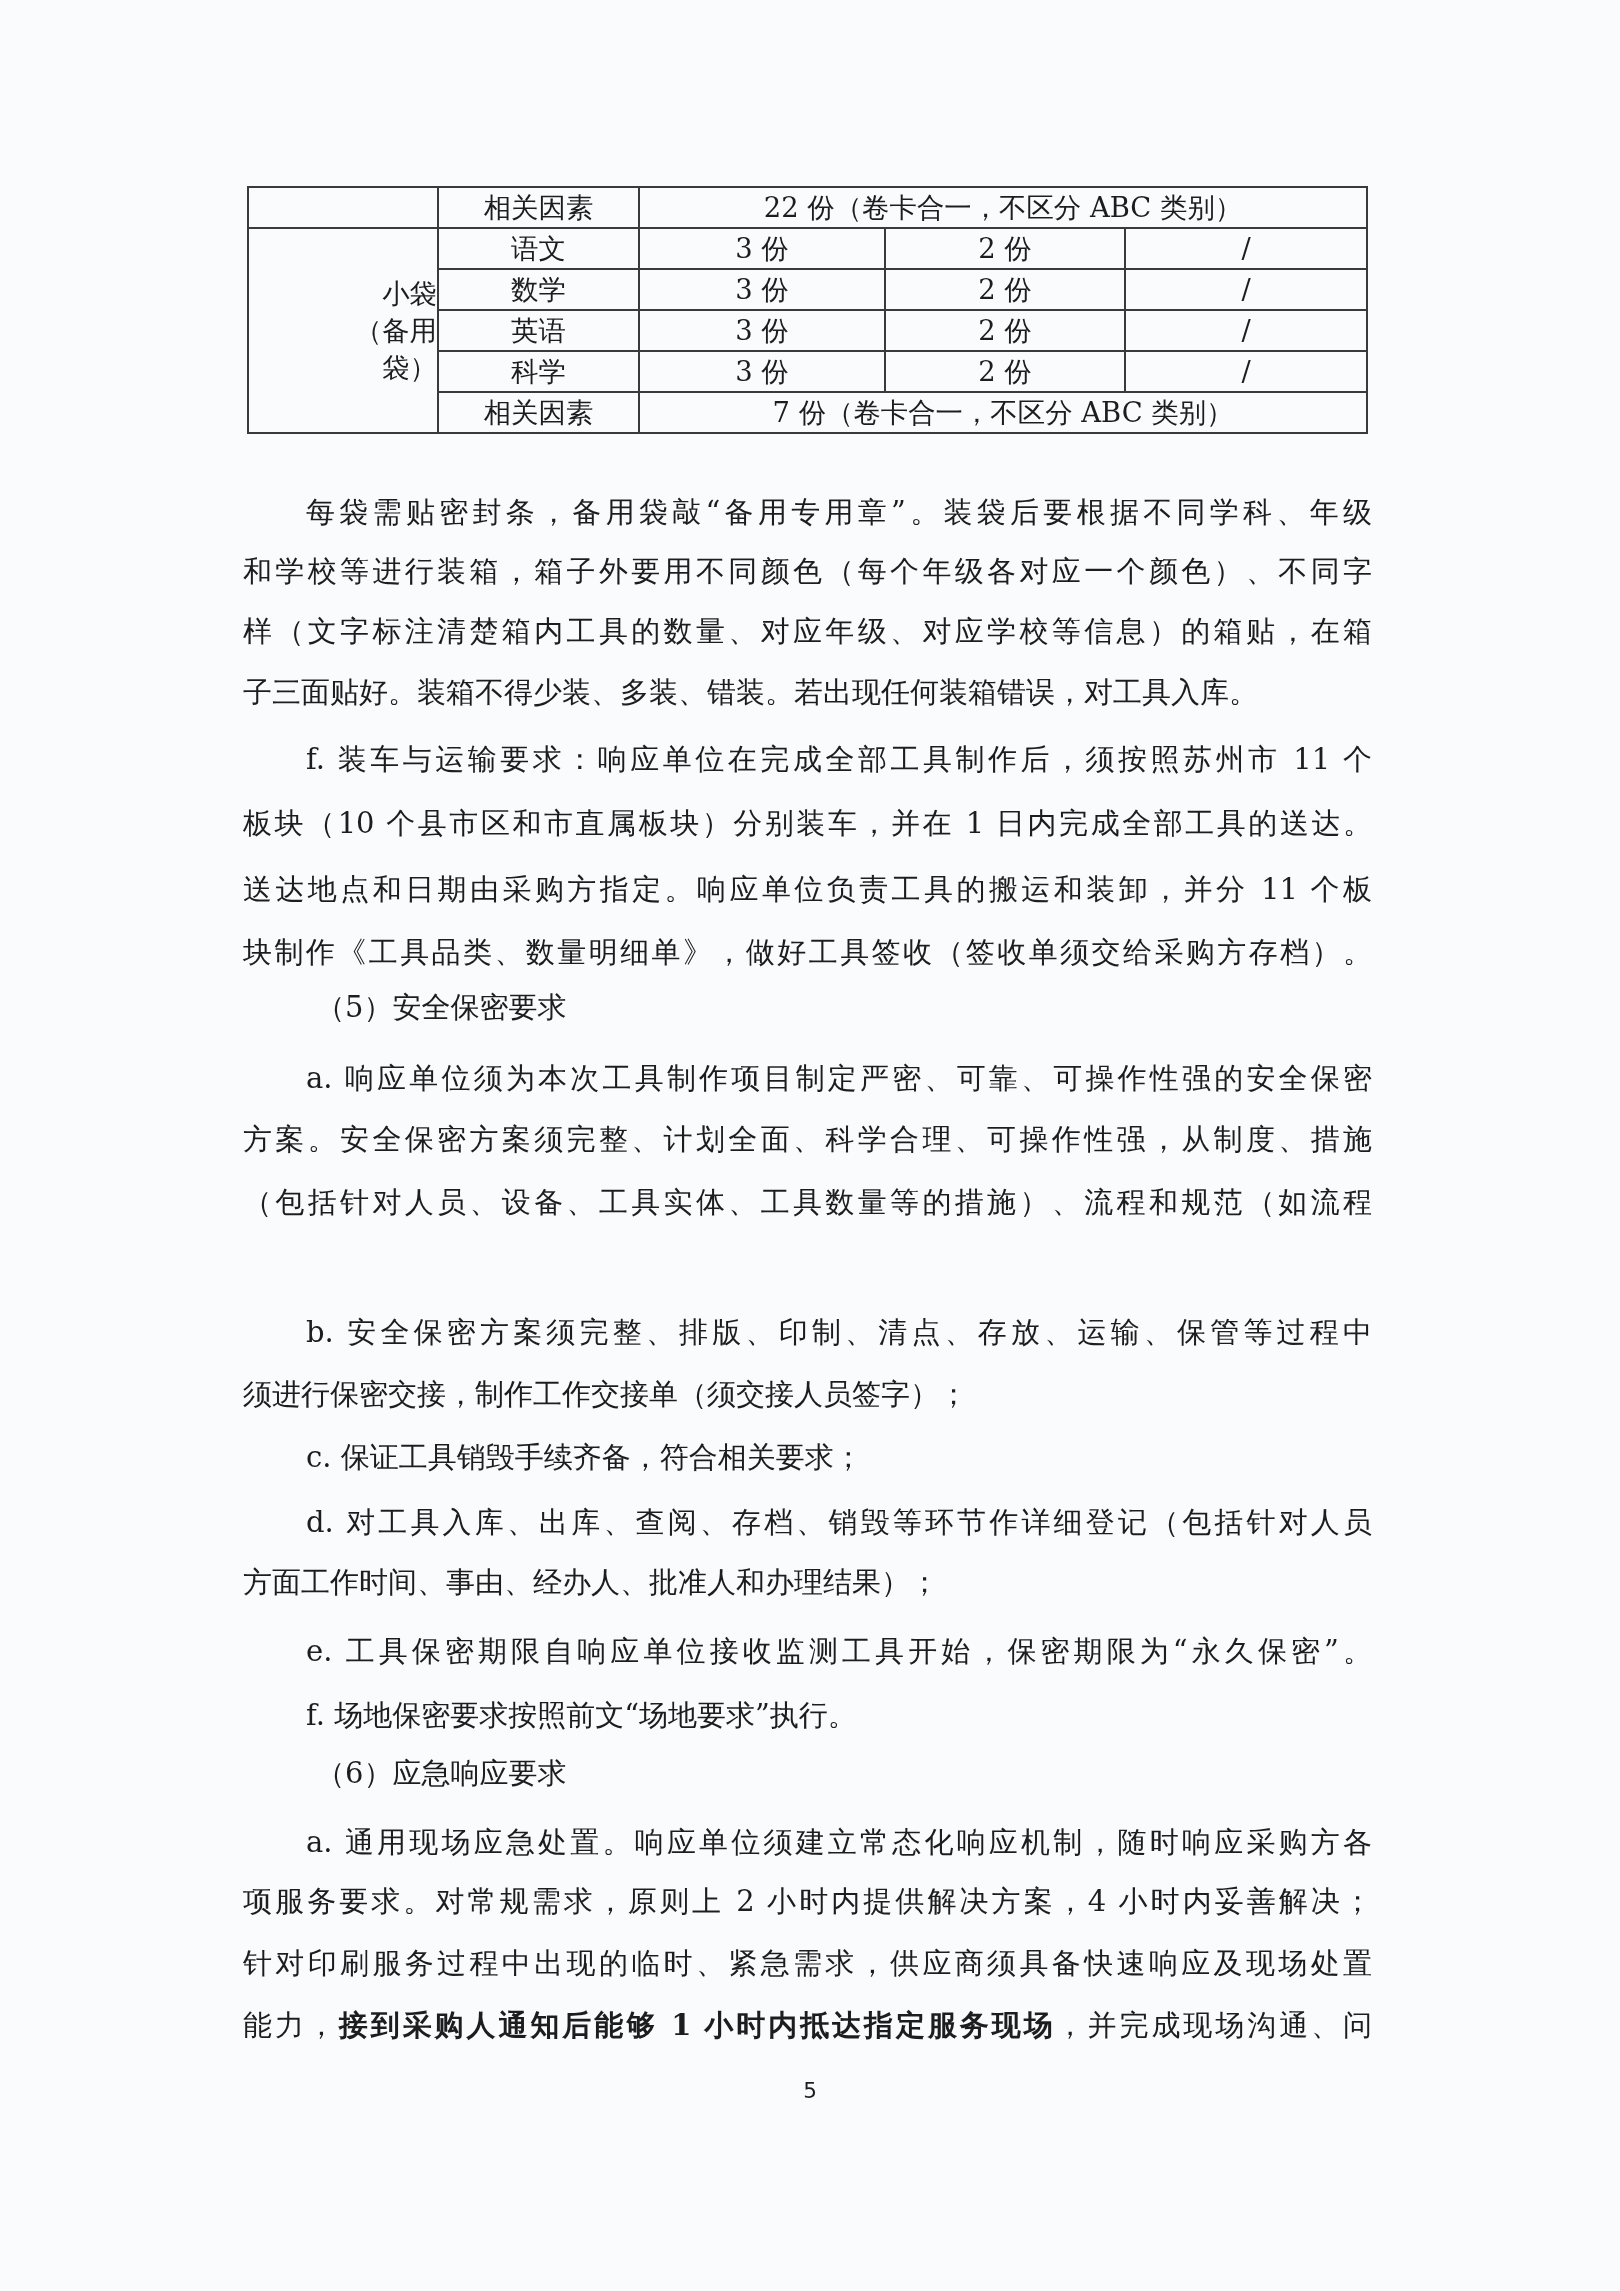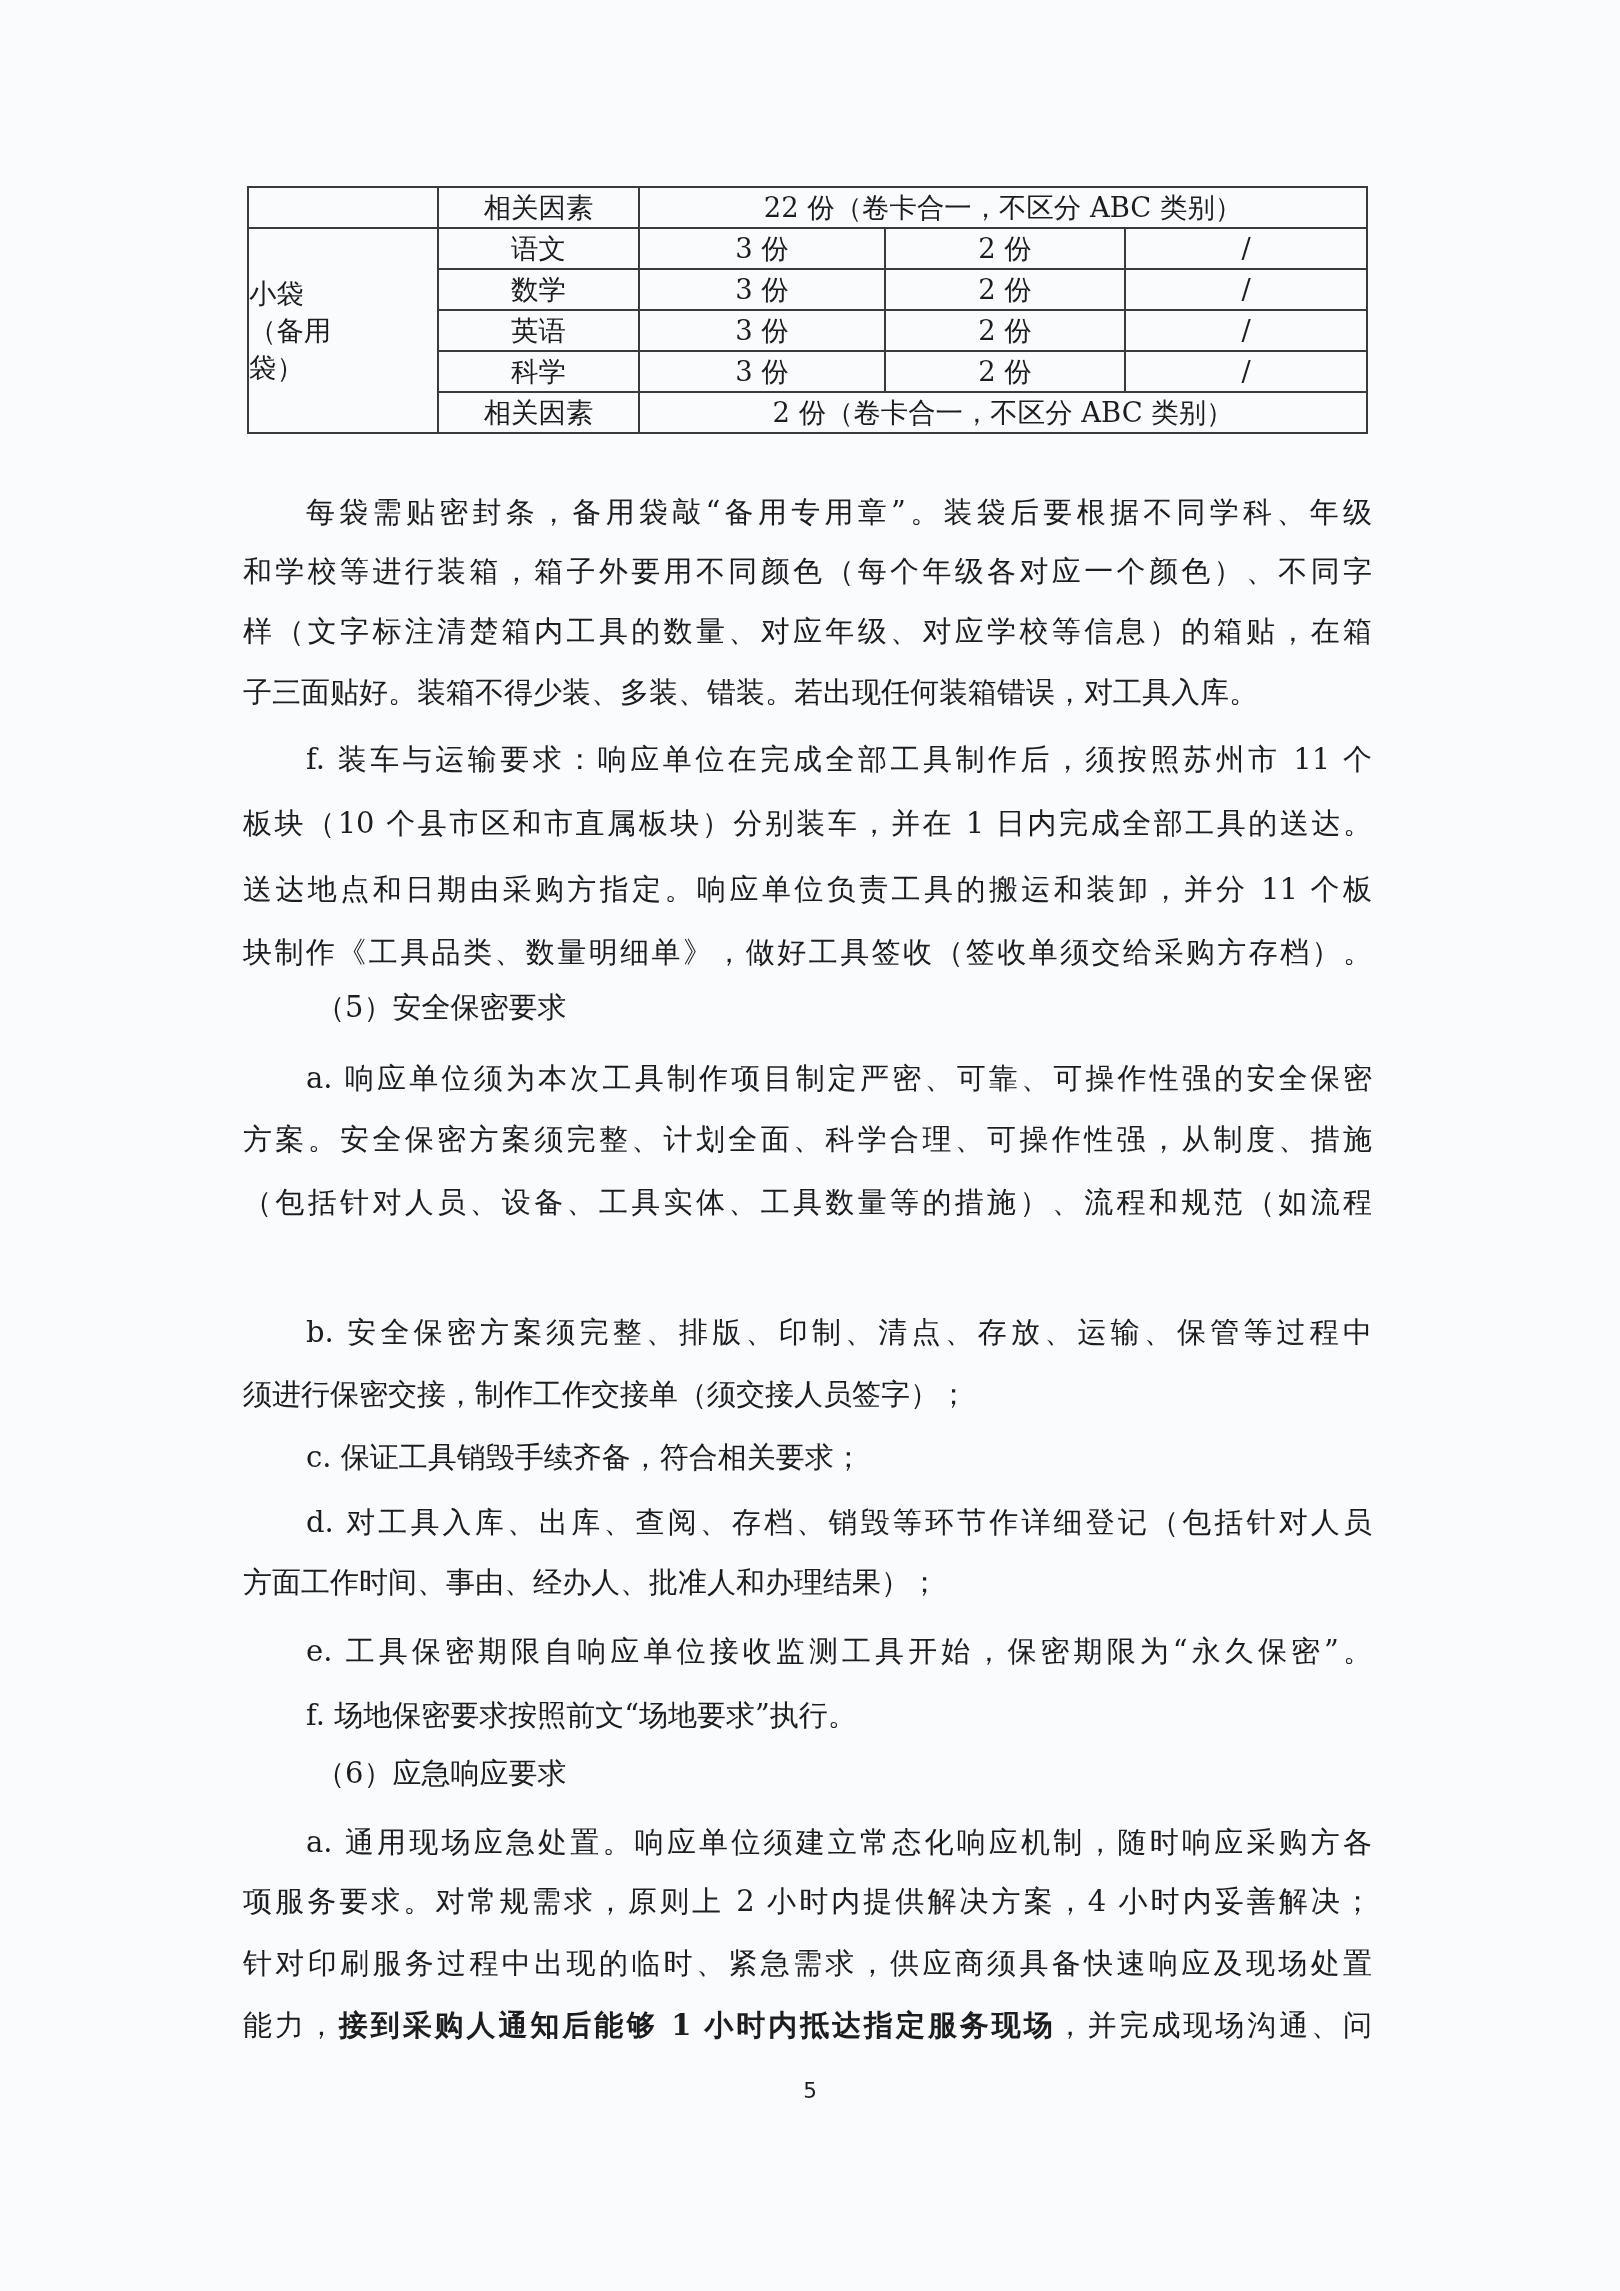--- a/index.html
+++ b/index.html
@@ -20,21 +20,21 @@
   }
   table.pack td {
     border: 2px solid #3a3a3a;
     height: 39px; padding: 0;
     text-align: center; vertical-align: middle;
     line-height: 39px;
     white-space: nowrap;
   }
   table.pack td.group {
     line-height: 37px; white-space: normal;
-    text-align: left;
+    text-align: right;
   }
   .group-label span { display: block; }
   .line {
     position: absolute; left: 243px; width: 1129px;
     font-size: 29px; height: 39px; line-height: 39px;
     white-space: nowrap;
     text-align: justify; text-align-last: justify;
   }
   .line.last { text-align-last: left; }
   .indent { padding-left: 63px; width: 1066px; }
@@ -91,21 +91,21 @@
       <td>/</td>
     </tr>
     <tr>
       <td>科学</td>
       <td>3 份</td>
       <td>2 份</td>
       <td>/</td>
     </tr>
     <tr>
       <td>相关因素</td>
-      <td colspan="3">2 份（卷卡合一，不区分 ABC 类别）</td>
+      <td colspan="3">7 份（卷卡合一，不区分 ABC 类别）</td>
     </tr>
   </tbody>
     </table>
 
   <div class="line indent" style="top:493px">每袋需贴密封条，备用袋敲“备用专用章”。装袋后要根据不同学科、年级</div>
   <div class="line" style="top:552px">和学校等进行装箱，箱子外要用不同颜色（每个年级各对应一个颜色）、不同字</div>
   <div class="line" style="top:612px">样（文字标注清楚箱内工具的数量、对应年级、对应学校等信息）的箱贴，在箱</div>
   <div class="line last" style="top:673px">子三面贴好。装箱不得少装、多装、错装。若出现任何装箱错误，对工具入库。</div>
 
   <div class="line indent" style="top:740px">f. 装车与运输要求：响应单位在完成全部工具制作后，须按照苏州市 11 个</div>

